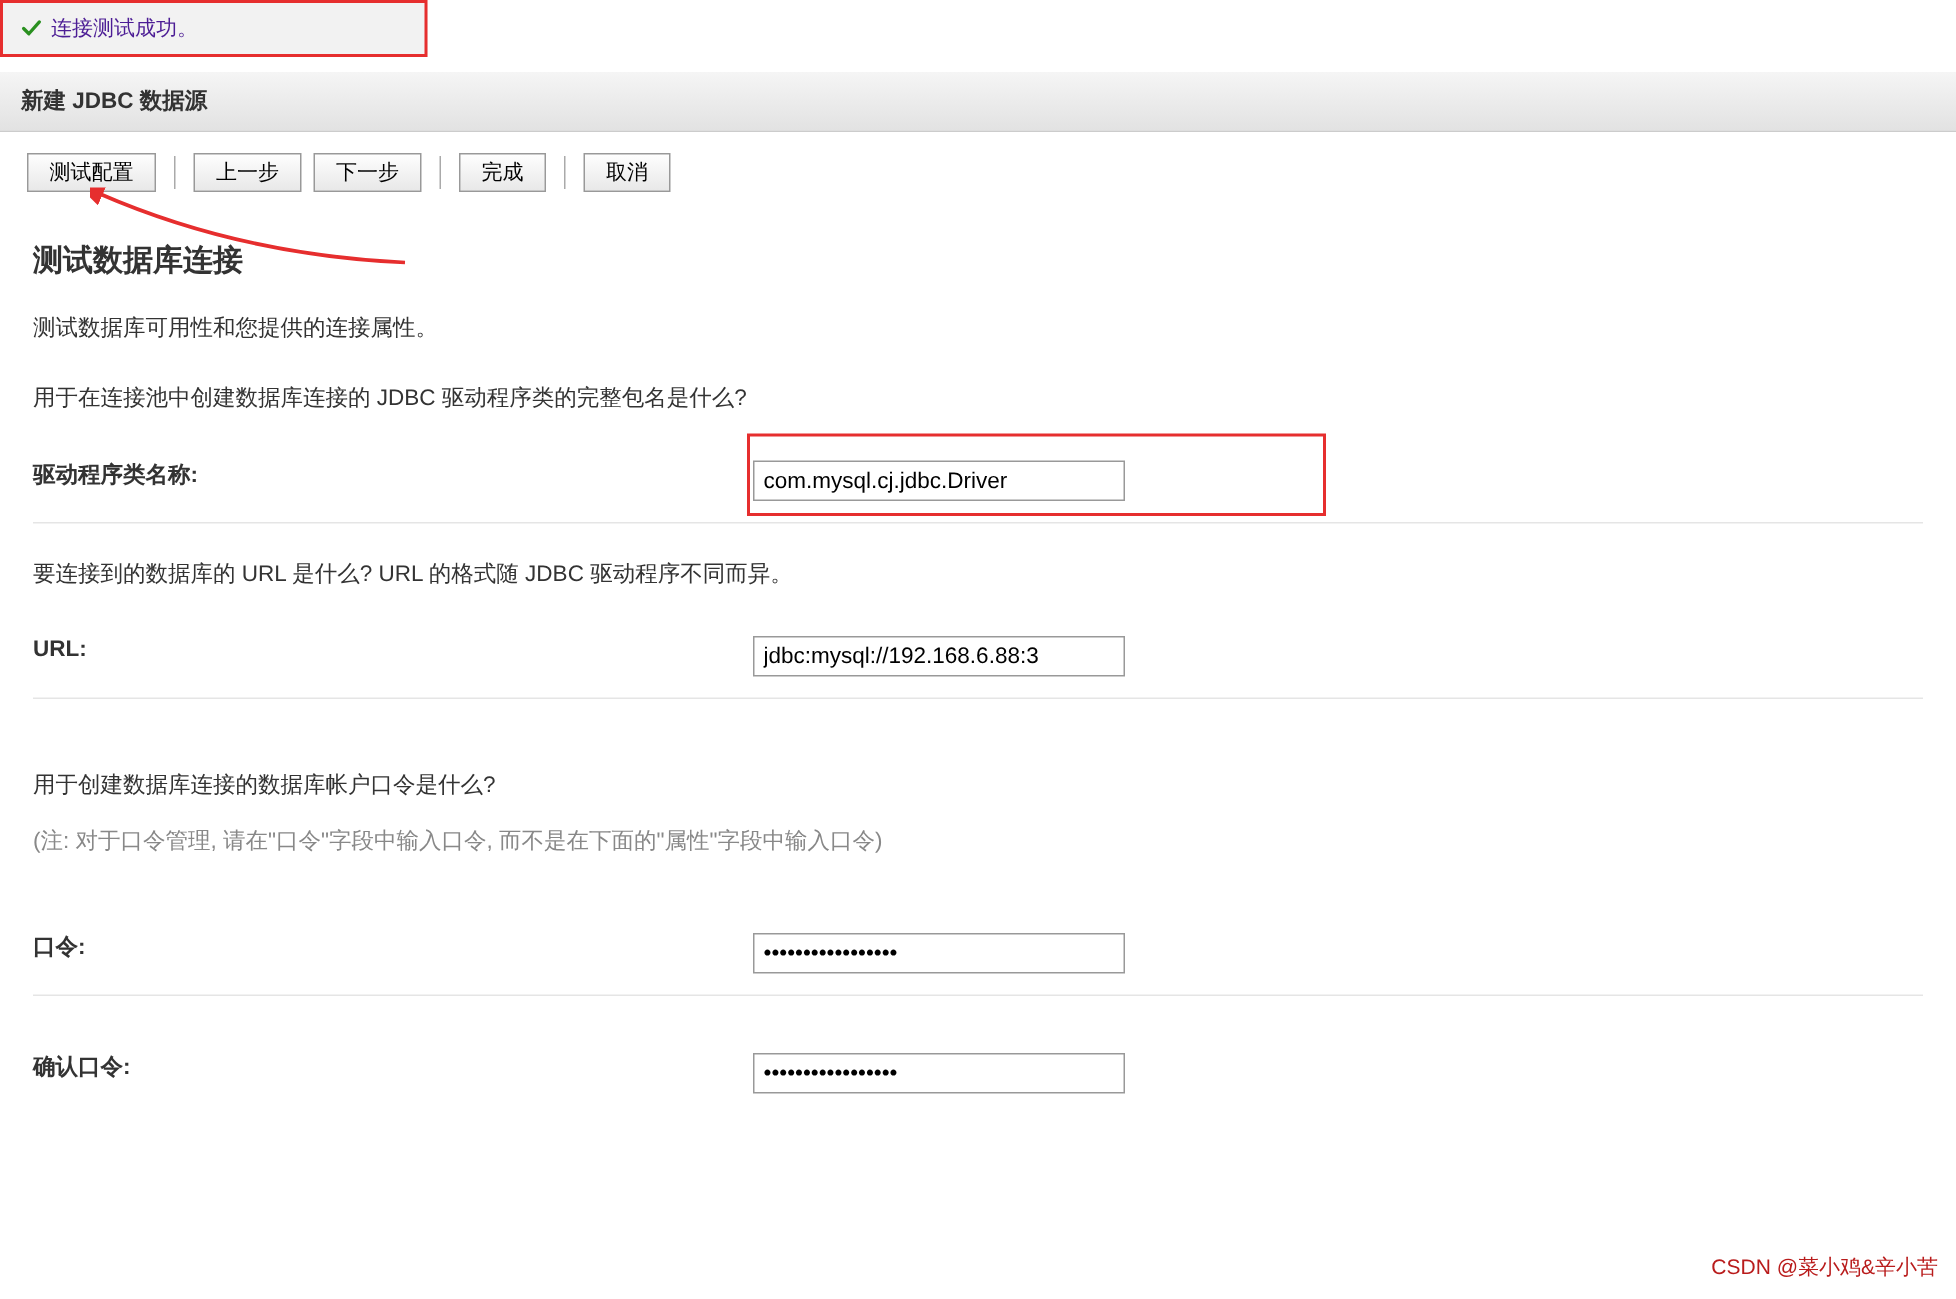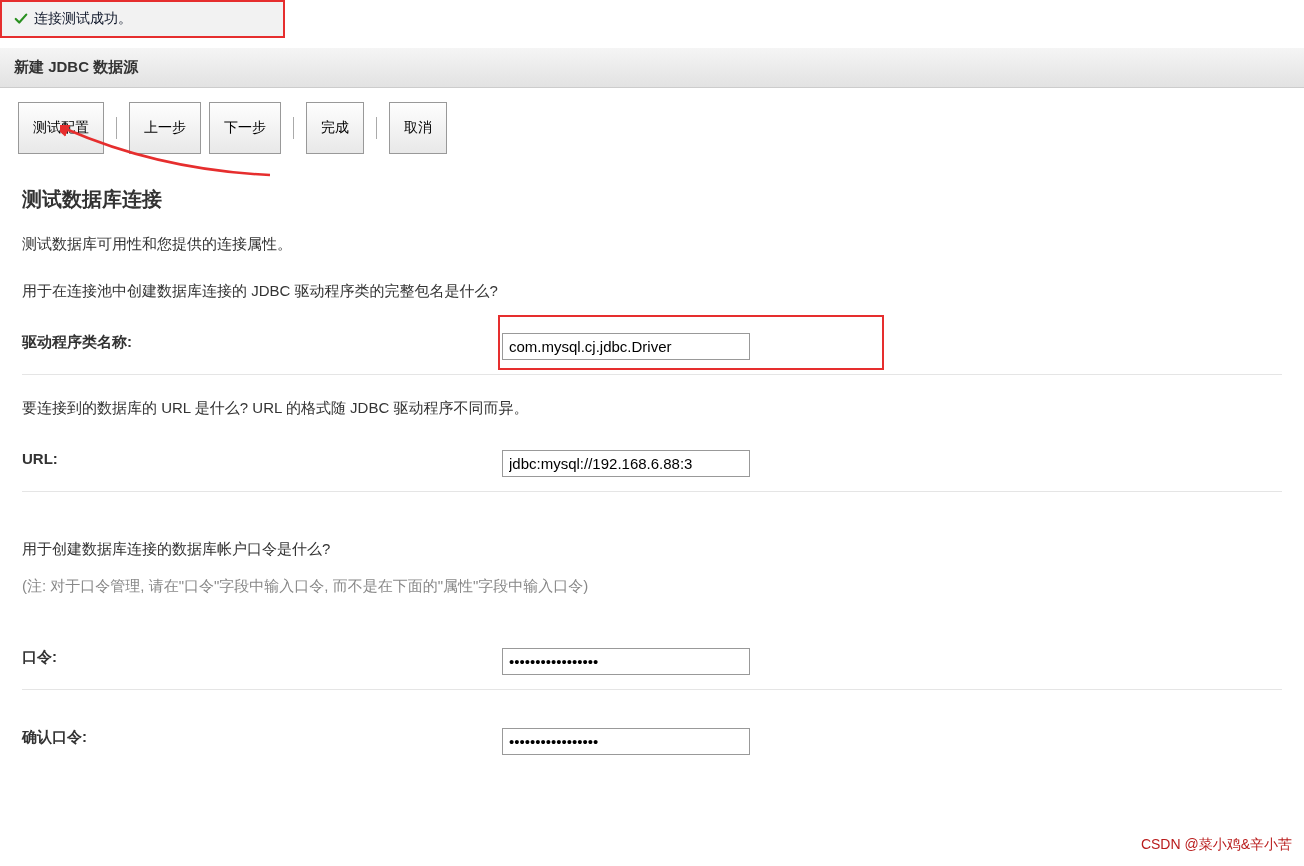--- a/index.html
+++ b/index.html
@@ -11,21 +11,21 @@
       width: 1304px;
     }
     .success-banner {
       background: #f2f2f2;
       border: 2px solid #e62e2e;
       padding: 8px 12px;
       width: 285px;
       display: flex;
       align-items: center;
       gap: 6px;
-      color: #0f172a;
+      color: #4c1d95;
       font-size: 14px;
     }
     .check-icon {
       width: 14px;
       height: 14px;
       display: inline-block;
     }
     .title-bar {
       background: linear-gradient(#f5f5f5, #e2e2e2);
       border-bottom: 1px solid #ccc;
@@ -36,21 +36,21 @@
     }
     .button-row {
       padding: 14px 18px 8px;
       display: flex;
       align-items: center;
       gap: 8px;
     }
     .btn {
       background: linear-gradient(#fefefe, #e8e8e8);
       border: 1px solid #999;
-      padding: 16px 14px;
+      padding: 3px 14px;
       font-size: 14px;
       cursor: pointer;
       font-family: Liberation Mono, monospace;
     }
     .divider-v {
       width: 1px;
       height: 22px;
       background: #aaa;
       margin: 0 4px;
     }

